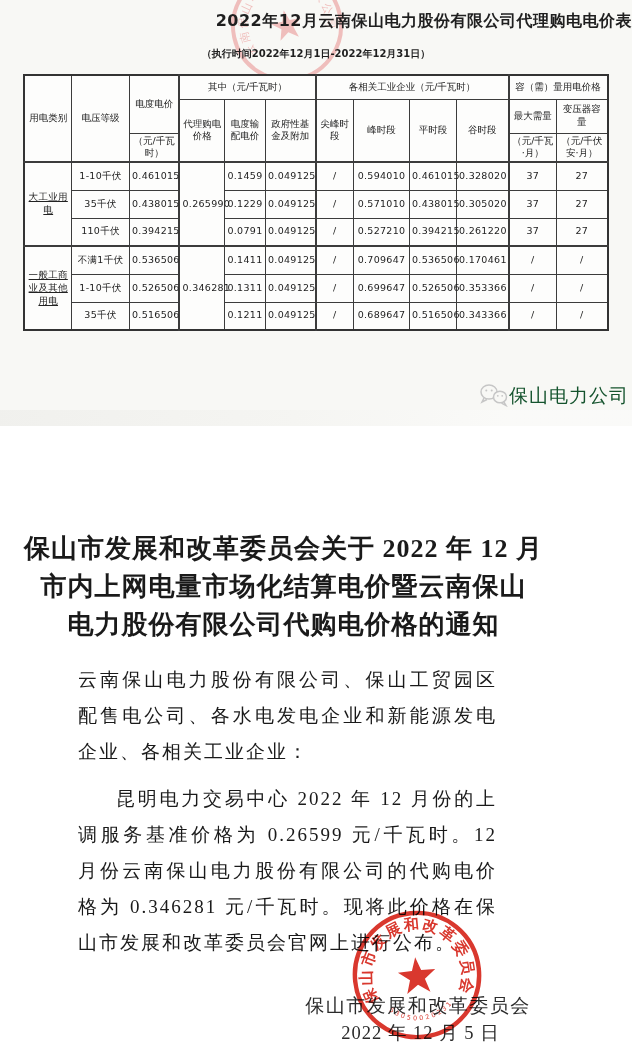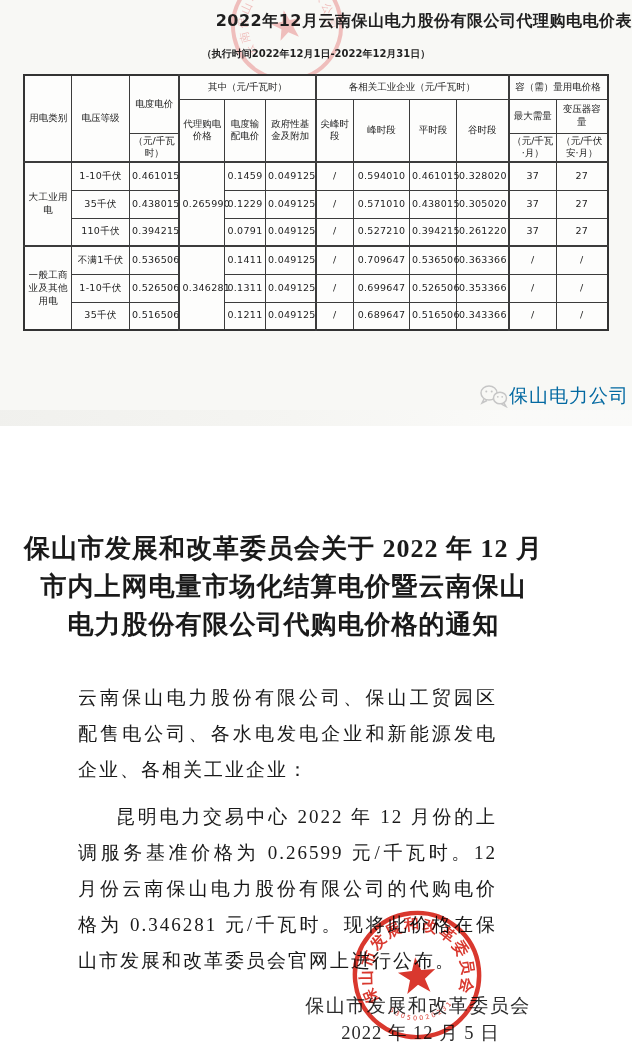--- a/index.html
+++ b/index.html
@@ -42,41 +42,41 @@
     font-size:9.5px; font-weight:normal; padding:1px 2px; line-height:1.35;
     color:#222;
   }
   table.price { border:2px solid #333; }
   table.price .sep { border-left-width:2px;margin-top:28px; }
   table.price tr.group-start td { border-top-width:2px; }
   .hr1 th { height:24px; }
   .hr2 th { height:34px; }
   .hr3 th { height:26px; }
   table.price tbody td { height:28px; letter-spacing:.3px; }
-  td.cat { letter-spacing:1px; }
+  td.cat { letter-spacing:1px;text-decoration:underline; }
 
   .watermark {
-    position:absolute; right:3px; top:383px; display:flex; align-items:center;
-    gap:0; color:#0369a1; font-size:19px; letter-spacing:1px; z-index:3;
+    position:absolute; right:3px; top:383px; display:flex; align-items:flex-start;
+    gap:0; color:#14532d; font-size:19px; letter-spacing:1px; z-index:3;
   }
 
   
   .notice {
     position:absolute; left:0; top:426px; width:567px; height:624px;
     font-family:"Liberation Serif", serif; color:#1a1a1a;
   }
   .notice-title {
     margin-top:104px; text-align:center; font-weight:bold;
     font-size:26px; line-height:38px; letter-spacing:1px;
   }
   .notice-para {
     margin:0 70px 0 78px; font-size:19px; line-height:36px;
     letter-spacing:2px; text-align:justify;
   }
-  .salutation { margin-top:36px; }
+  .salutation { margin-top:18px; }
   .body-para { margin-top:11px; text-indent:2em; }
 
   .signature {
     position:absolute; left:302px; top:567px; width:232px; text-align:center;
     font-size:19px; letter-spacing:1.5px; color:#2b2b2b;
   }
   .sign-date {
     position:absolute; left:333px; top:594px; width:175px; text-align:center;
     font-size:18.5px; letter-spacing:1px; color:#2b2b2b;
   }
@@ -190,21 +190,21 @@
           <tr class="group-start">
             <td rowspan="3" class="cat">一般工商业及其他用电</td>
             <td>不满1千伏</td>
             <td>0.536506</td>
             <td rowspan="3" class="sep">0.346281</td>
             <td>0.1411</td>
             <td>0.049125</td>
             <td class="sep">/</td>
             <td>0.709647</td>
             <td>0.536506</td>
-            <td>0.363366</td>
+            <td>0.170461</td>
             <td class="sep">/</td>
             <td>/</td>
           </tr>
           <tr>
             <td>1-10千伏</td>
             <td>0.526506</td>
             <td>0.1311</td>
             <td>0.049125</td>
             <td class="sep">/</td>
             <td>0.699647</td>

